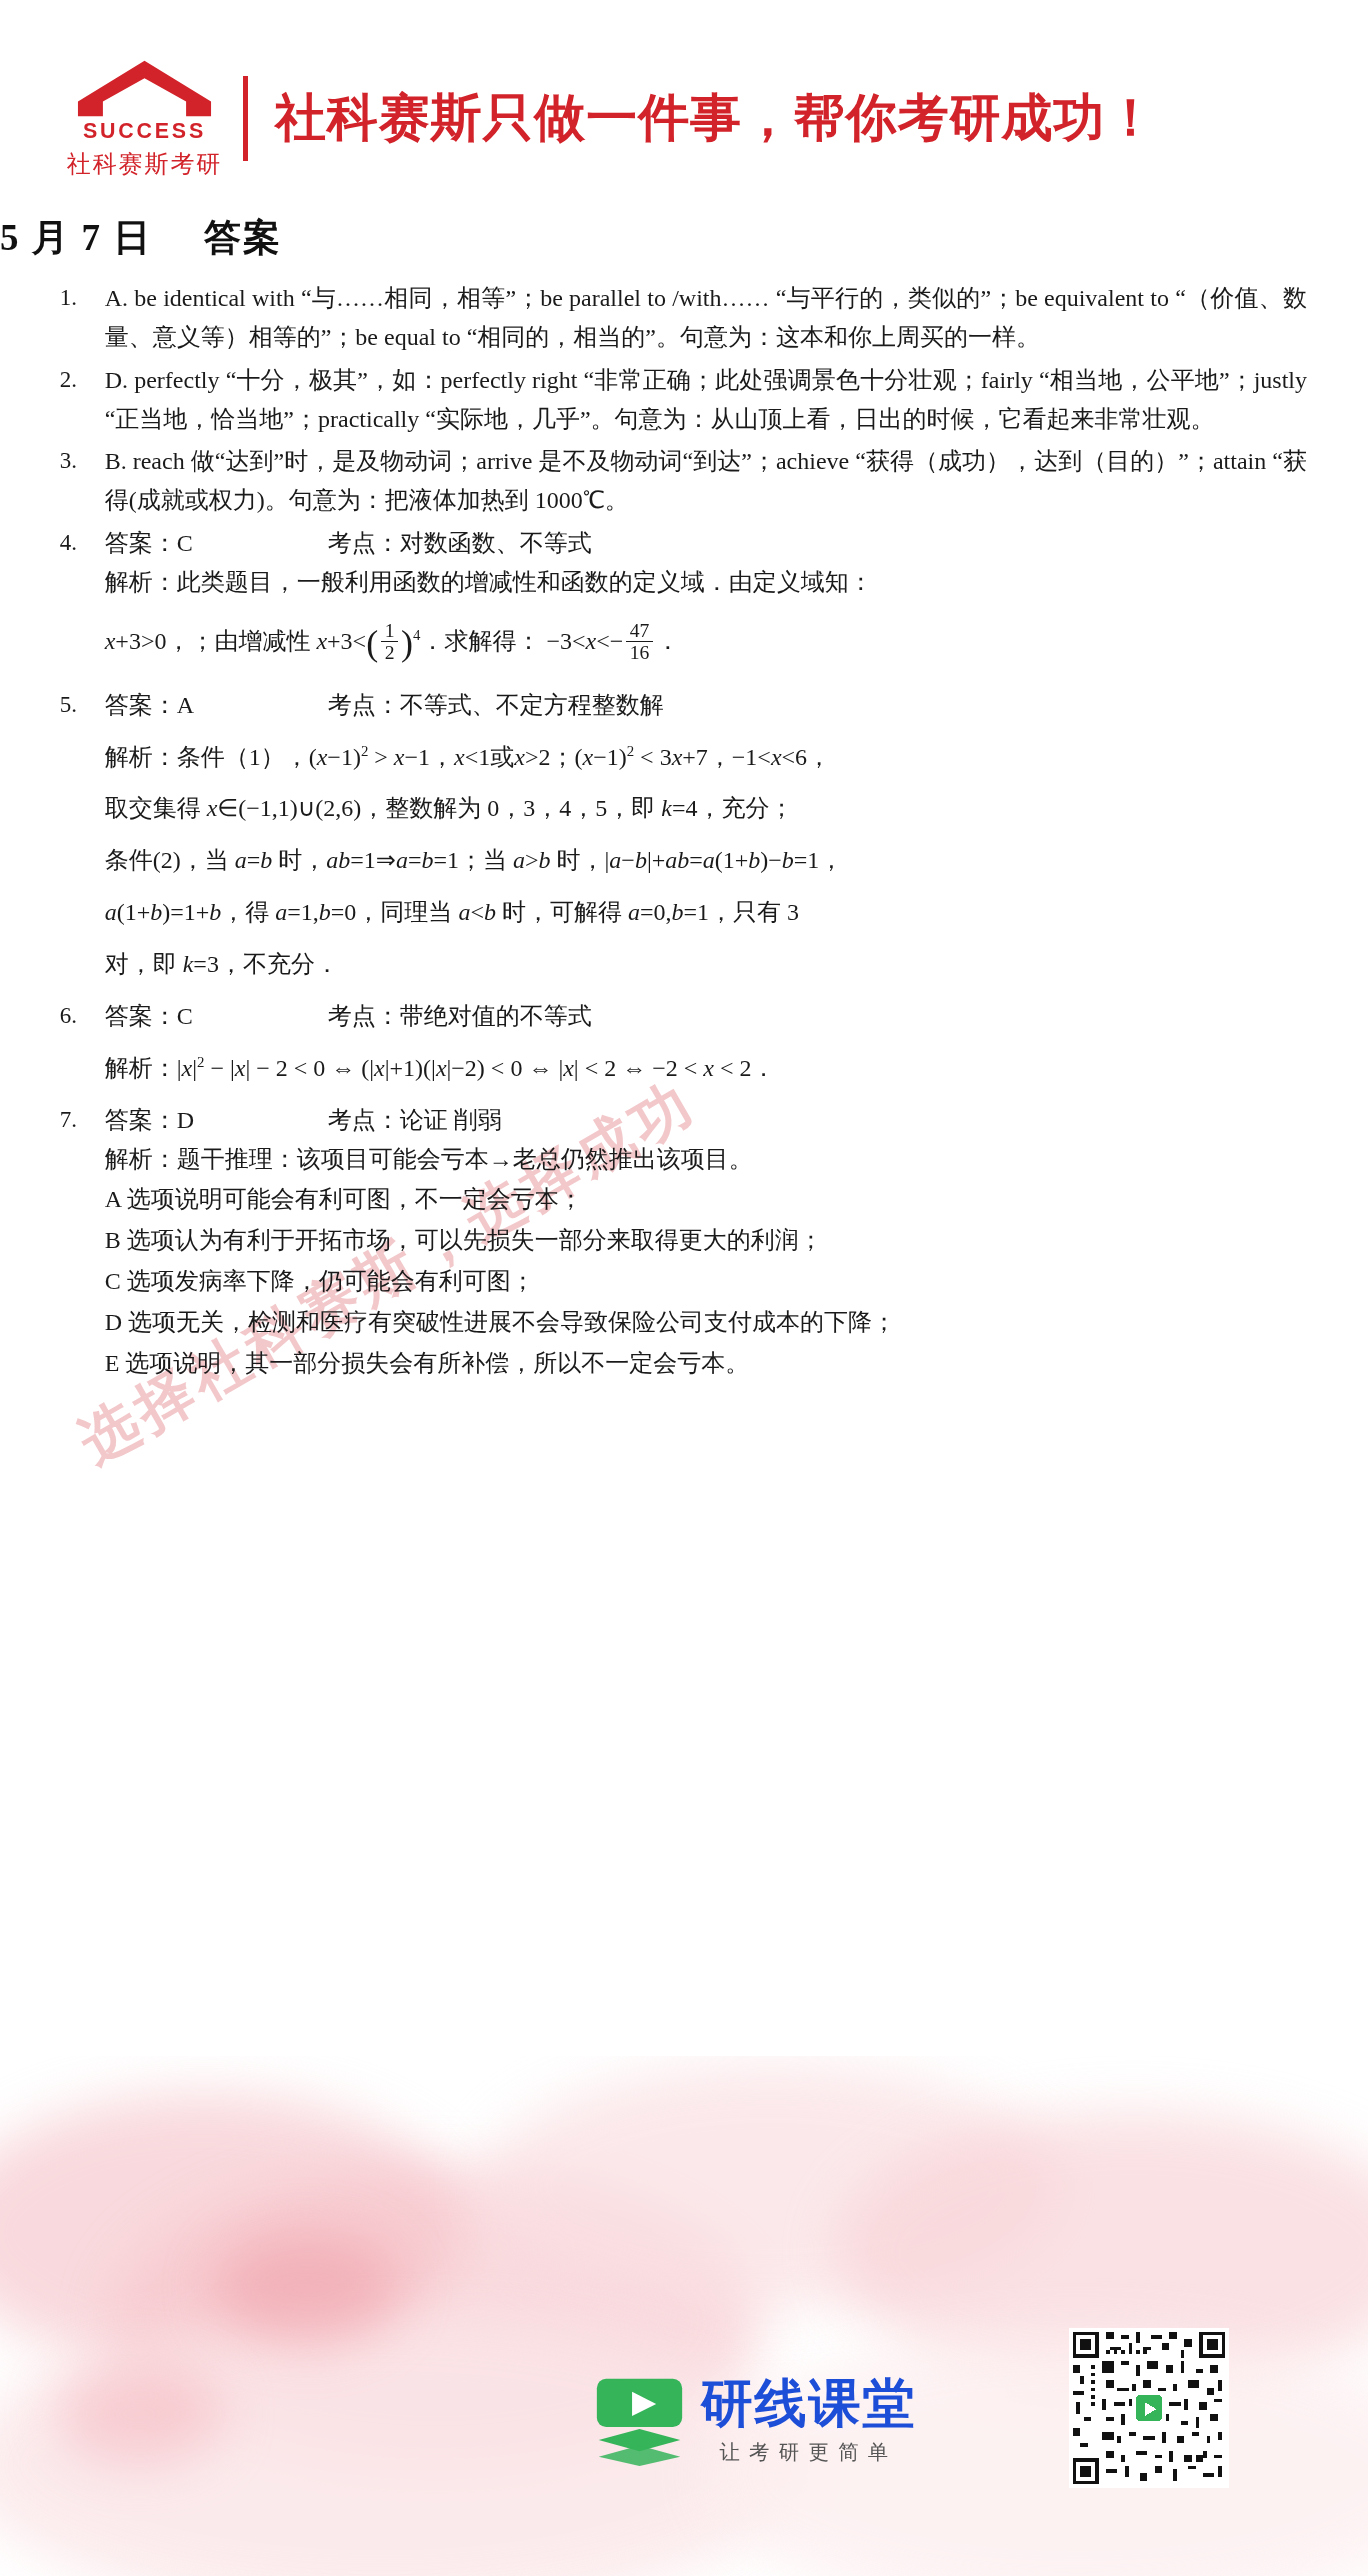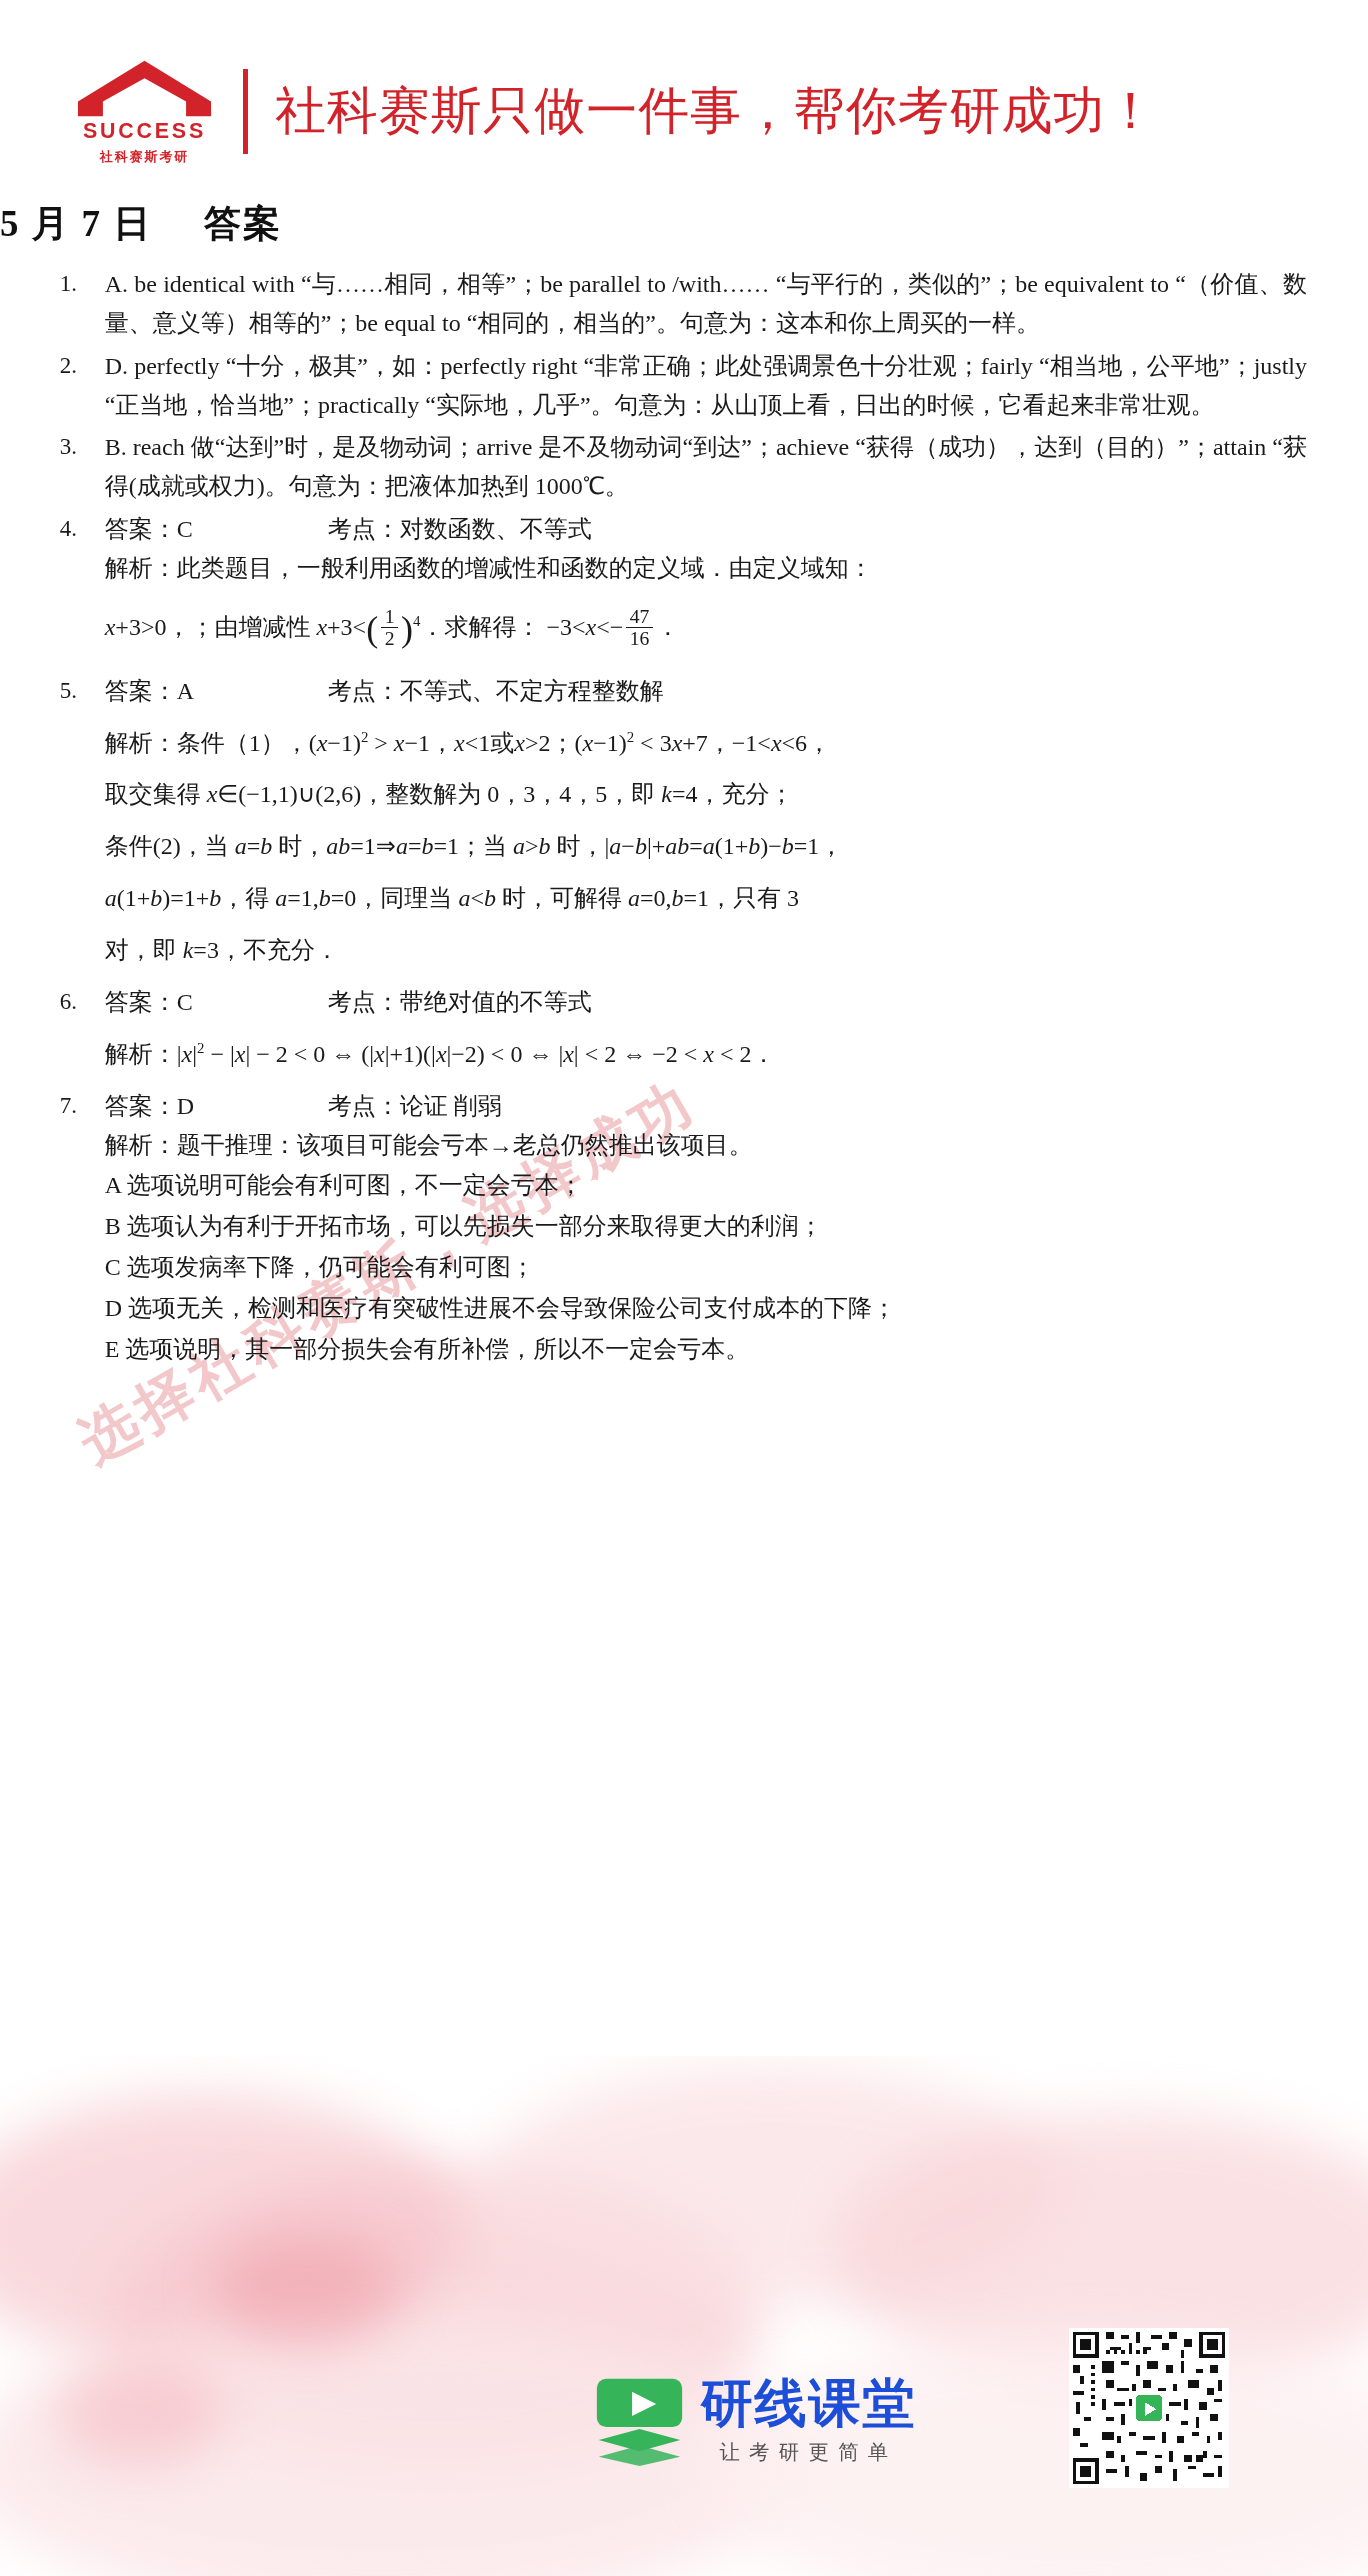--- a/index.html
+++ b/index.html
@@ -44,35 +44,35 @@
   .logo-success {
     font-family: "Liberation Sans", sans-serif;
     font-size: 21.4px;
     letter-spacing: 2.8px;
     color: #d2232a;
     font-weight: 700;
     margin-top: -3.7px;
   }
   .logo-cn {
     font-family: "Liberation Sans", sans-serif;
-    font-size: 13px;
+    font-size: 24px;
     letter-spacing: 1.9px;
     color: #d2232a;
-    font-weight: 700;
+    font-weight: 400;
   }
   .header-divider {
     width: 5.6px;
     height: 85px;
     background: #d2232a;
     margin: 0 18.6px 0 3.7px;
   }
   .header-title {
     font-family: "Liberation Sans", sans-serif;
     font-size: 51px;
-    font-weight: 400;
+    font-weight: 700;
     color: #d2232a;
     letter-spacing: 0.9px;
     white-space: nowrap;
   }
 
   
   .doc-title {
     text-align: left;
     font-size: 37px;
     font-weight: 700;

